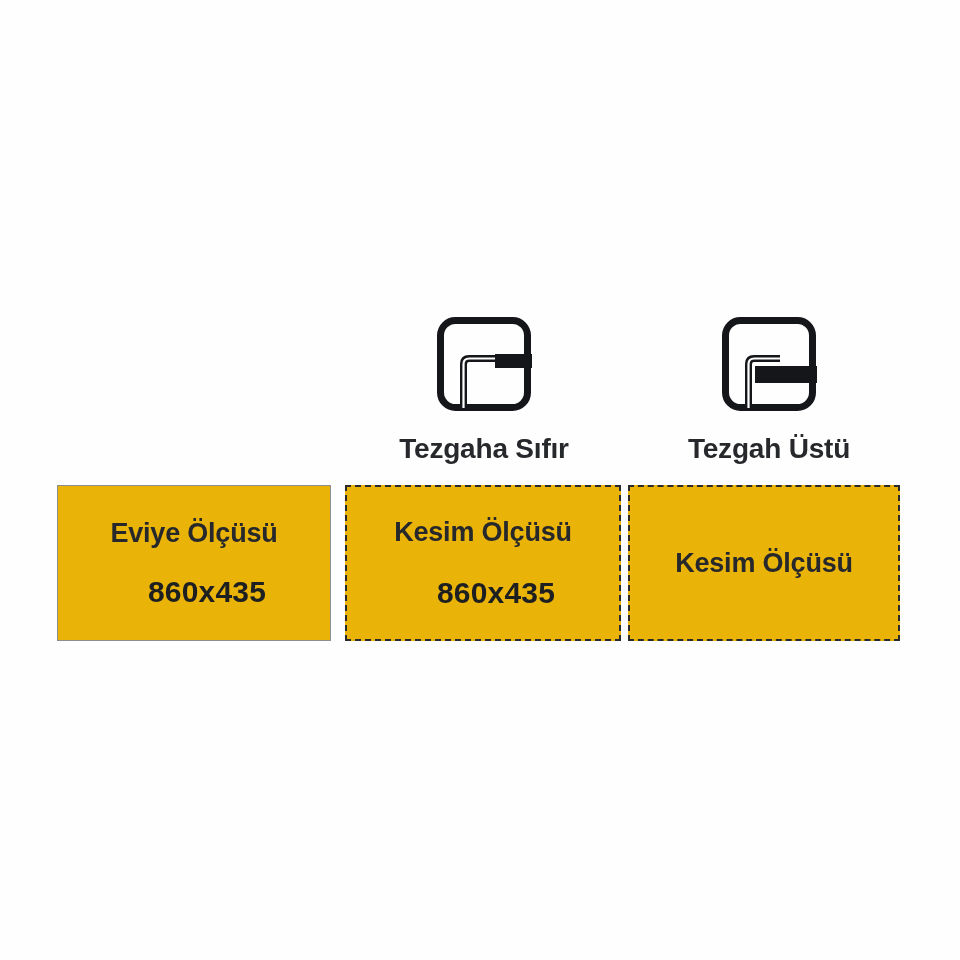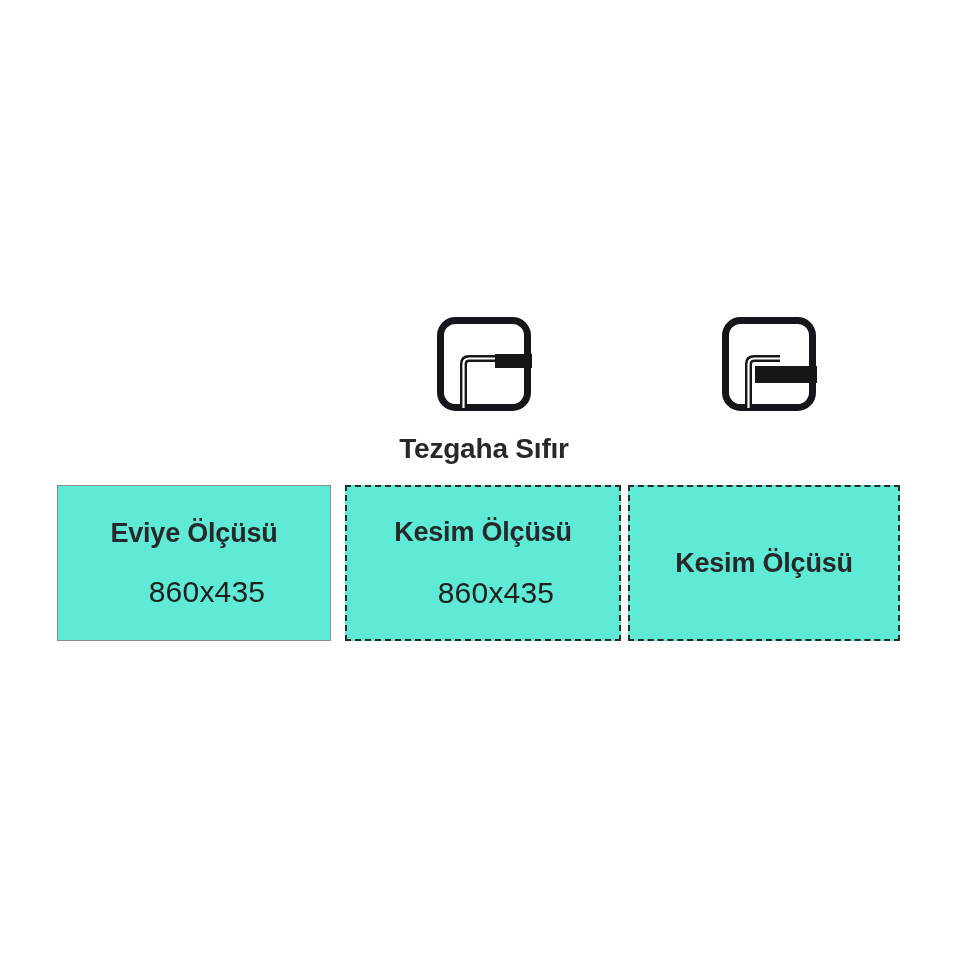--- a/index.html
+++ b/index.html
@@ -41,21 +41,21 @@
     white-space: nowrap;
   }
   #caption-zero { left: 344px; top: 433px; width: 280px; }
   #caption-top  { left: 629px; top: 433px; width: 280px; }
 
   
   .measure-box {
     position: absolute;
     top: 485px;
     height: 156px;
-    background: #5eead4;
+    background: #eab308;
     display: flex;
     flex-direction: column;
     align-items: center;
     justify-content: center;
     gap: 26px;
   }
   .measure-box.solid {
     border: 1.5px solid #8d8d8d;
   }
   .measure-box.dashed {
@@ -69,21 +69,21 @@
 
   .box-title {
     font-size: 27px;
     font-weight: 700;
     color: #26282b;
     letter-spacing: -0.2px;
     white-space: nowrap;
   }
   .box-value {
     font-size: 30px;
-    font-weight: 400;
+    font-weight: 700;
     color: #1d1f21;
     letter-spacing: 0.2px;
     white-space: nowrap;
     margin-left: 26px;
   }
 </style>
 </head>
 <body>
 
 <div id="canvas">
@@ -110,20 +110,21 @@
       <rect x="34" y="50" width="62" height="17" fill="#15161a"></rect>
 
       <path d="M 24 92 L 24 48 Q 24 39 33 39 L 59 39 L 59 46 L 33 46
                Q 31 46 31 48 L 31 92 Z" fill="#15161a"></path>
       <path d="M 27.5 92 L 27.5 48 Q 27.5 42.5 33.5 42.5 L 59 42.5" fill="none" stroke="#ffffff" stroke-width="2.2"></path>
     </svg>
   </div>
 
   <div class="icon-caption" id="caption-zero">Tezgaha Sıfır</div>
 
+  <div class="icon-caption" id="caption-top">Tezgah Üstü</div>
 
   <div class="measure-box solid" id="box-sink">
     <div class="box-title">Eviye Ölçüsü</div>
     <div class="box-value">860x435</div>
   </div>
 
   <div class="measure-box dashed" id="box-cut-zero">
     <div class="box-title">Kesim Ölçüsü</div>
     <div class="box-value">860x435</div>
   </div>

